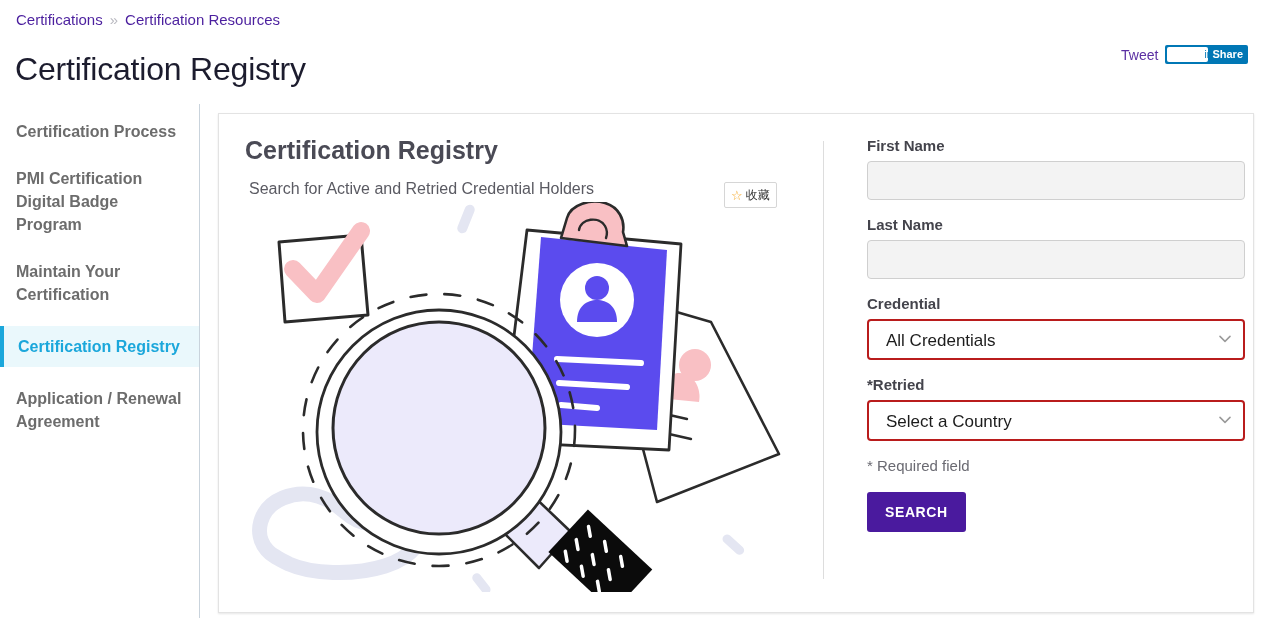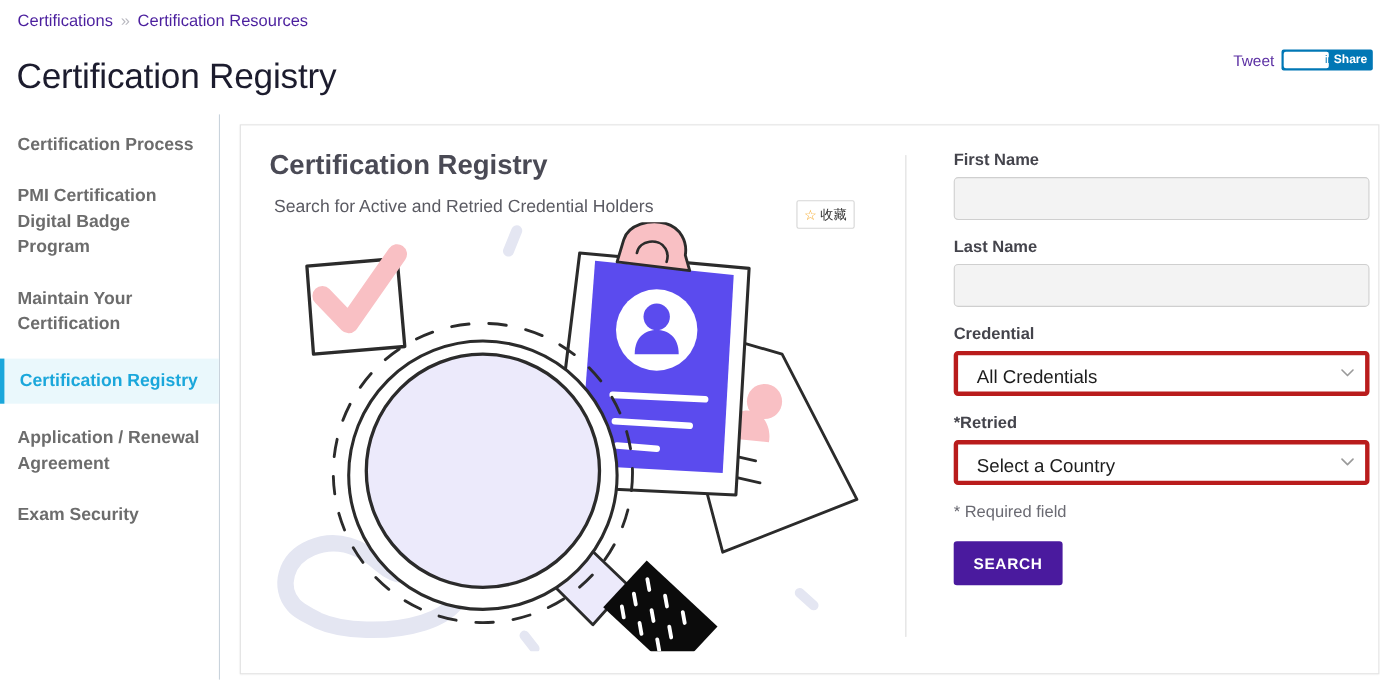--- a/index.html
+++ b/index.html
@@ -144,21 +144,21 @@
     font-family: "Liberation Sans", sans-serif;
     margin-bottom: 15px;
     display: block;
   }
   .select-wrap {
     position: relative; width: 378px; margin-bottom: 15px;
   }
   .select-box {
     width: 378px; height: 41px;
     background: #fff;
-    border: 4px solid #b91c1c;
+    border: 2px solid #b91c1c;
     border-radius: 4px;
     font-size: 17px; color: #1c1c1c;
     padding: 0 34px 0 17px;
     line-height: 39px;
     font-family: "Liberation Sans", sans-serif;
     cursor: pointer;
     white-space: nowrap; overflow: hidden;
   }
   .chev {
     position: absolute; right: 14px; top: 16px;
@@ -196,21 +196,20 @@
       <span class="li-share-label">Share</span>
     </span>
   </div>
 
   <aside class="sidebar">
     <a href="#" class="nav-item">Certification Process</a>
     <a href="#" class="nav-item">PMI Certification Digital Badge Program</a>
     <a href="#" class="nav-item">Maintain Your Certification</a>
     <a href="#" class="nav-item active">Certification Registry</a>
     <a href="#" class="nav-item">Application / Renewal Agreement</a>
-    <a href="#" class="nav-item">Exam Security</a>
   </aside>
 
   <section class="content-card">
     <div class="card-inner">
 
       <h2 class="card-title">Certification Registry</h2>
       <div class="card-sub">Search for Active and Retried Credential Holders</div>
 
       <button class="fav-button">
         <span class="fav-star">☆</span>

